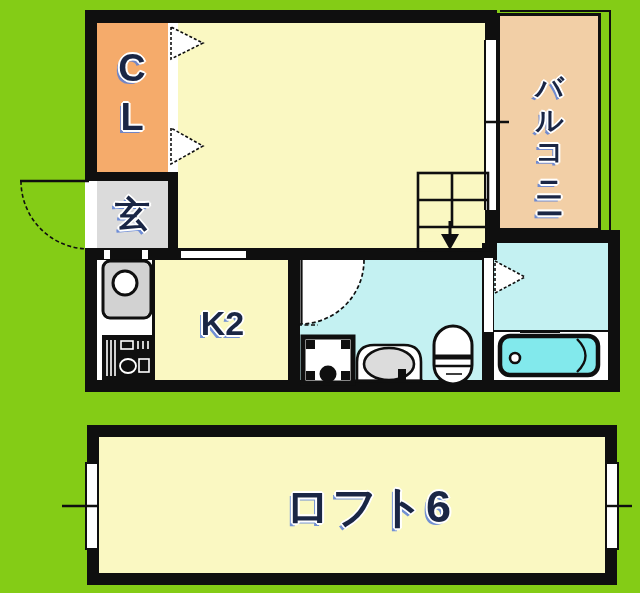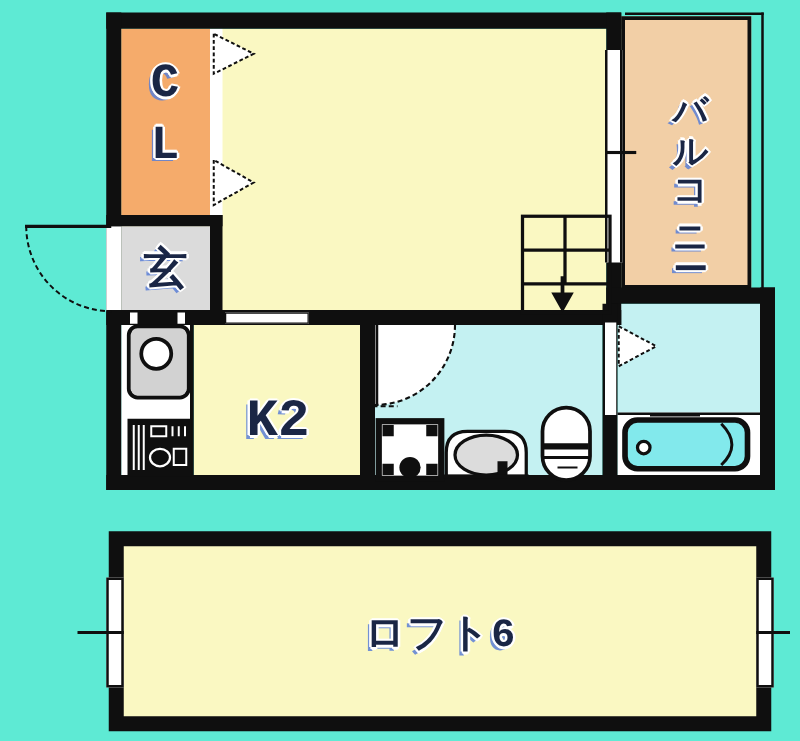--- a/index.html
+++ b/index.html
@@ -1,18 +1,18 @@
 <!DOCTYPE html>
 <html><head>
 <meta charset="utf-8">
 <style>
   html,body{margin:0;padding:0;background:#ffffff;}
   #plan{
-    position:relative;width:640px;height:593px;background:#5eead4;overflow:hidden;
-    font-family:Liberation Mono, monospace;
+    position:relative;width:640px;height:593px;background:#84cc16;overflow:hidden;
+    font-family:Liberation Sans, sans-serif;
   }
   .abs{position:absolute;}
   .wall{background:#0f0f0f;}
   .room-label{
     position:absolute;display:flex;align-items:center;justify-content:center;
     font-weight:bold;color:#1a2645;z-index:30;
     text-shadow:2px 0 0 #fff,-2px 0 0 #fff,0 2px 0 #fff,0 -2px 0 #fff,
                 1px 1px 0 #fff,-1px -1px 0 #fff,1px -1px 0 #fff,-1px 1px 0 #fff,
                 -3px 3px 0 rgba(90,127,214,0.85);
   }
@@ -147,19 +147,19 @@
       <line x1="62" y1="506" x2="99" y2="506"></line>
       <line x1="605" y1="506" x2="632" y2="506"></line>
     </g>
   </svg>
 
   <div class="room-label stack" style="left:112px;top:38px;width:40px;height:110px;font-size:38px;">CL</div>
 
 
   <div class="room-label" style="left:97px;top:183px;width:71px;height:62px;font-size:35px;">玄</div>
 
-  <div class="room-label" style="left:160px;top:312px;width:125px;height:50px;font-size:42px;">K2</div>
+  <div class="room-label" style="left:160px;top:298px;width:125px;height:50px;font-size:34px;">K2</div>
 
   <div class="room-label v-text" style="left:528px;top:30px;width:42px;height:200px;font-size:28px;">バルコニー</div>
 
-  <div class="room-label" style="left:220px;top:478px;width:265px;height:58px;font-size:32px;letter-spacing:1px;">ロフト6</div>
+  <div class="room-label" style="left:236px;top:478px;width:265px;height:58px;font-size:45px;letter-spacing:1px;">ロフト6</div>
 
 </div>
 
 </body></html>

